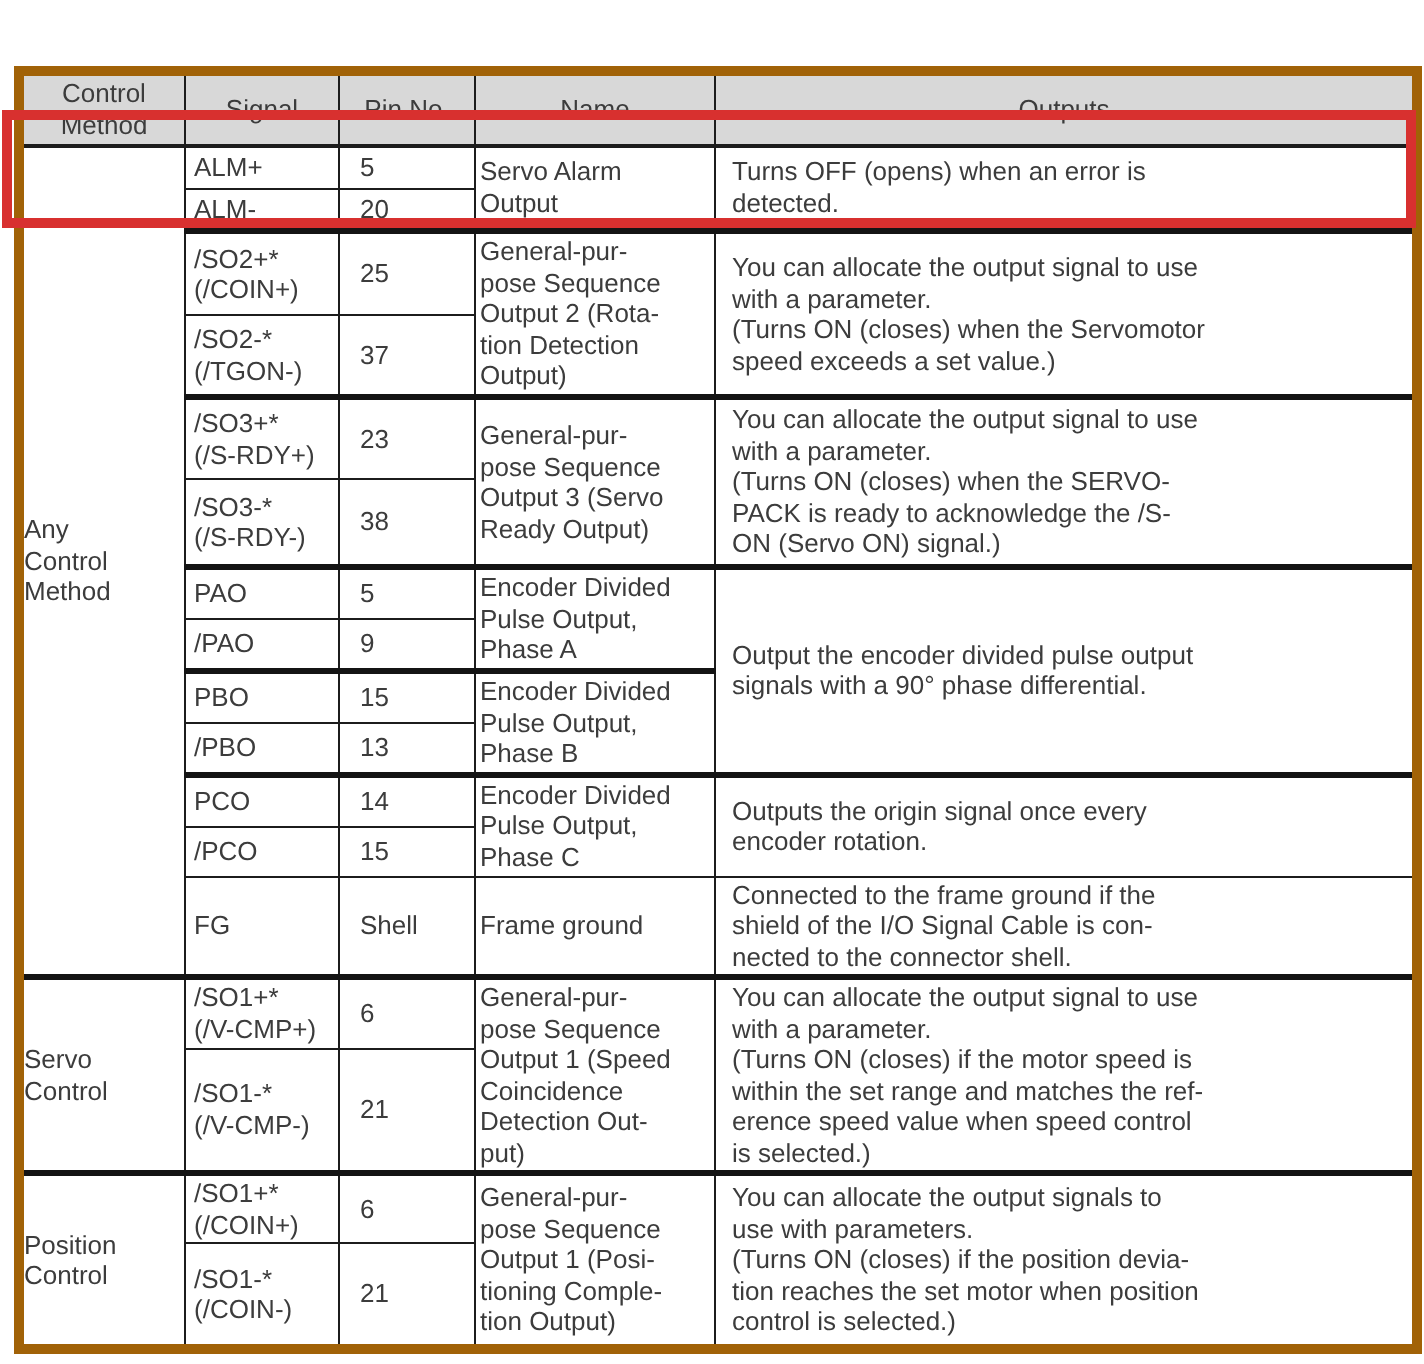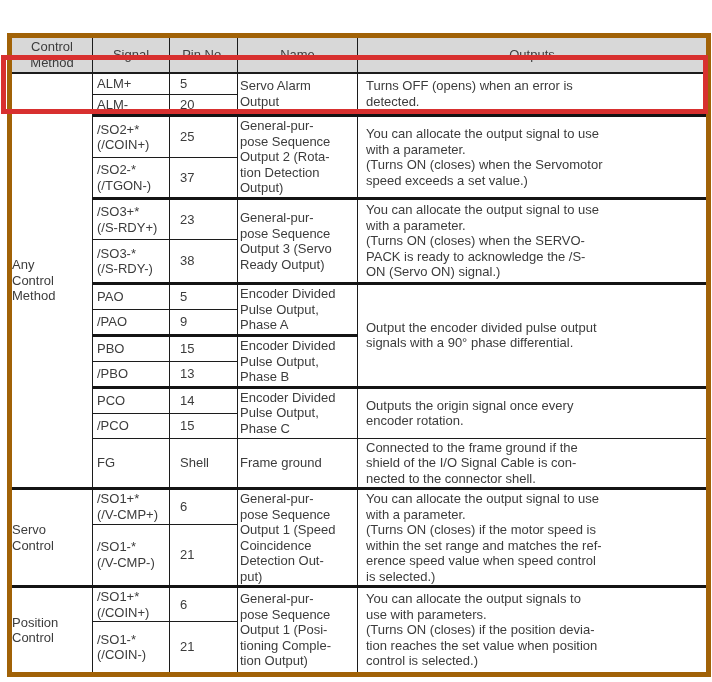--- a/index.html
+++ b/index.html
@@ -230,21 +230,21 @@
 (/COIN+)</td>
         <td class="pin">6</td>
         <td class="nm" rowspan="2">General-pur-
 pose Sequence
 Output 1 (Posi-
 tioning Comple-
 tion Output)</td>
         <td class="fn" rowspan="2">You can allocate the output signals to
 use with parameters.
 (Turns ON (closes) if the position devia-
-tion reaches the set value when position
+tion reaches the set motor when position
 control is selected.)</td>
       </tr>
       <tr style="height:53px">
         <td class="sig">/SO1-*
 (/COIN-)</td>
         <td class="pin">21</td>
       </tr>
     </tbody>
   </table>
 

